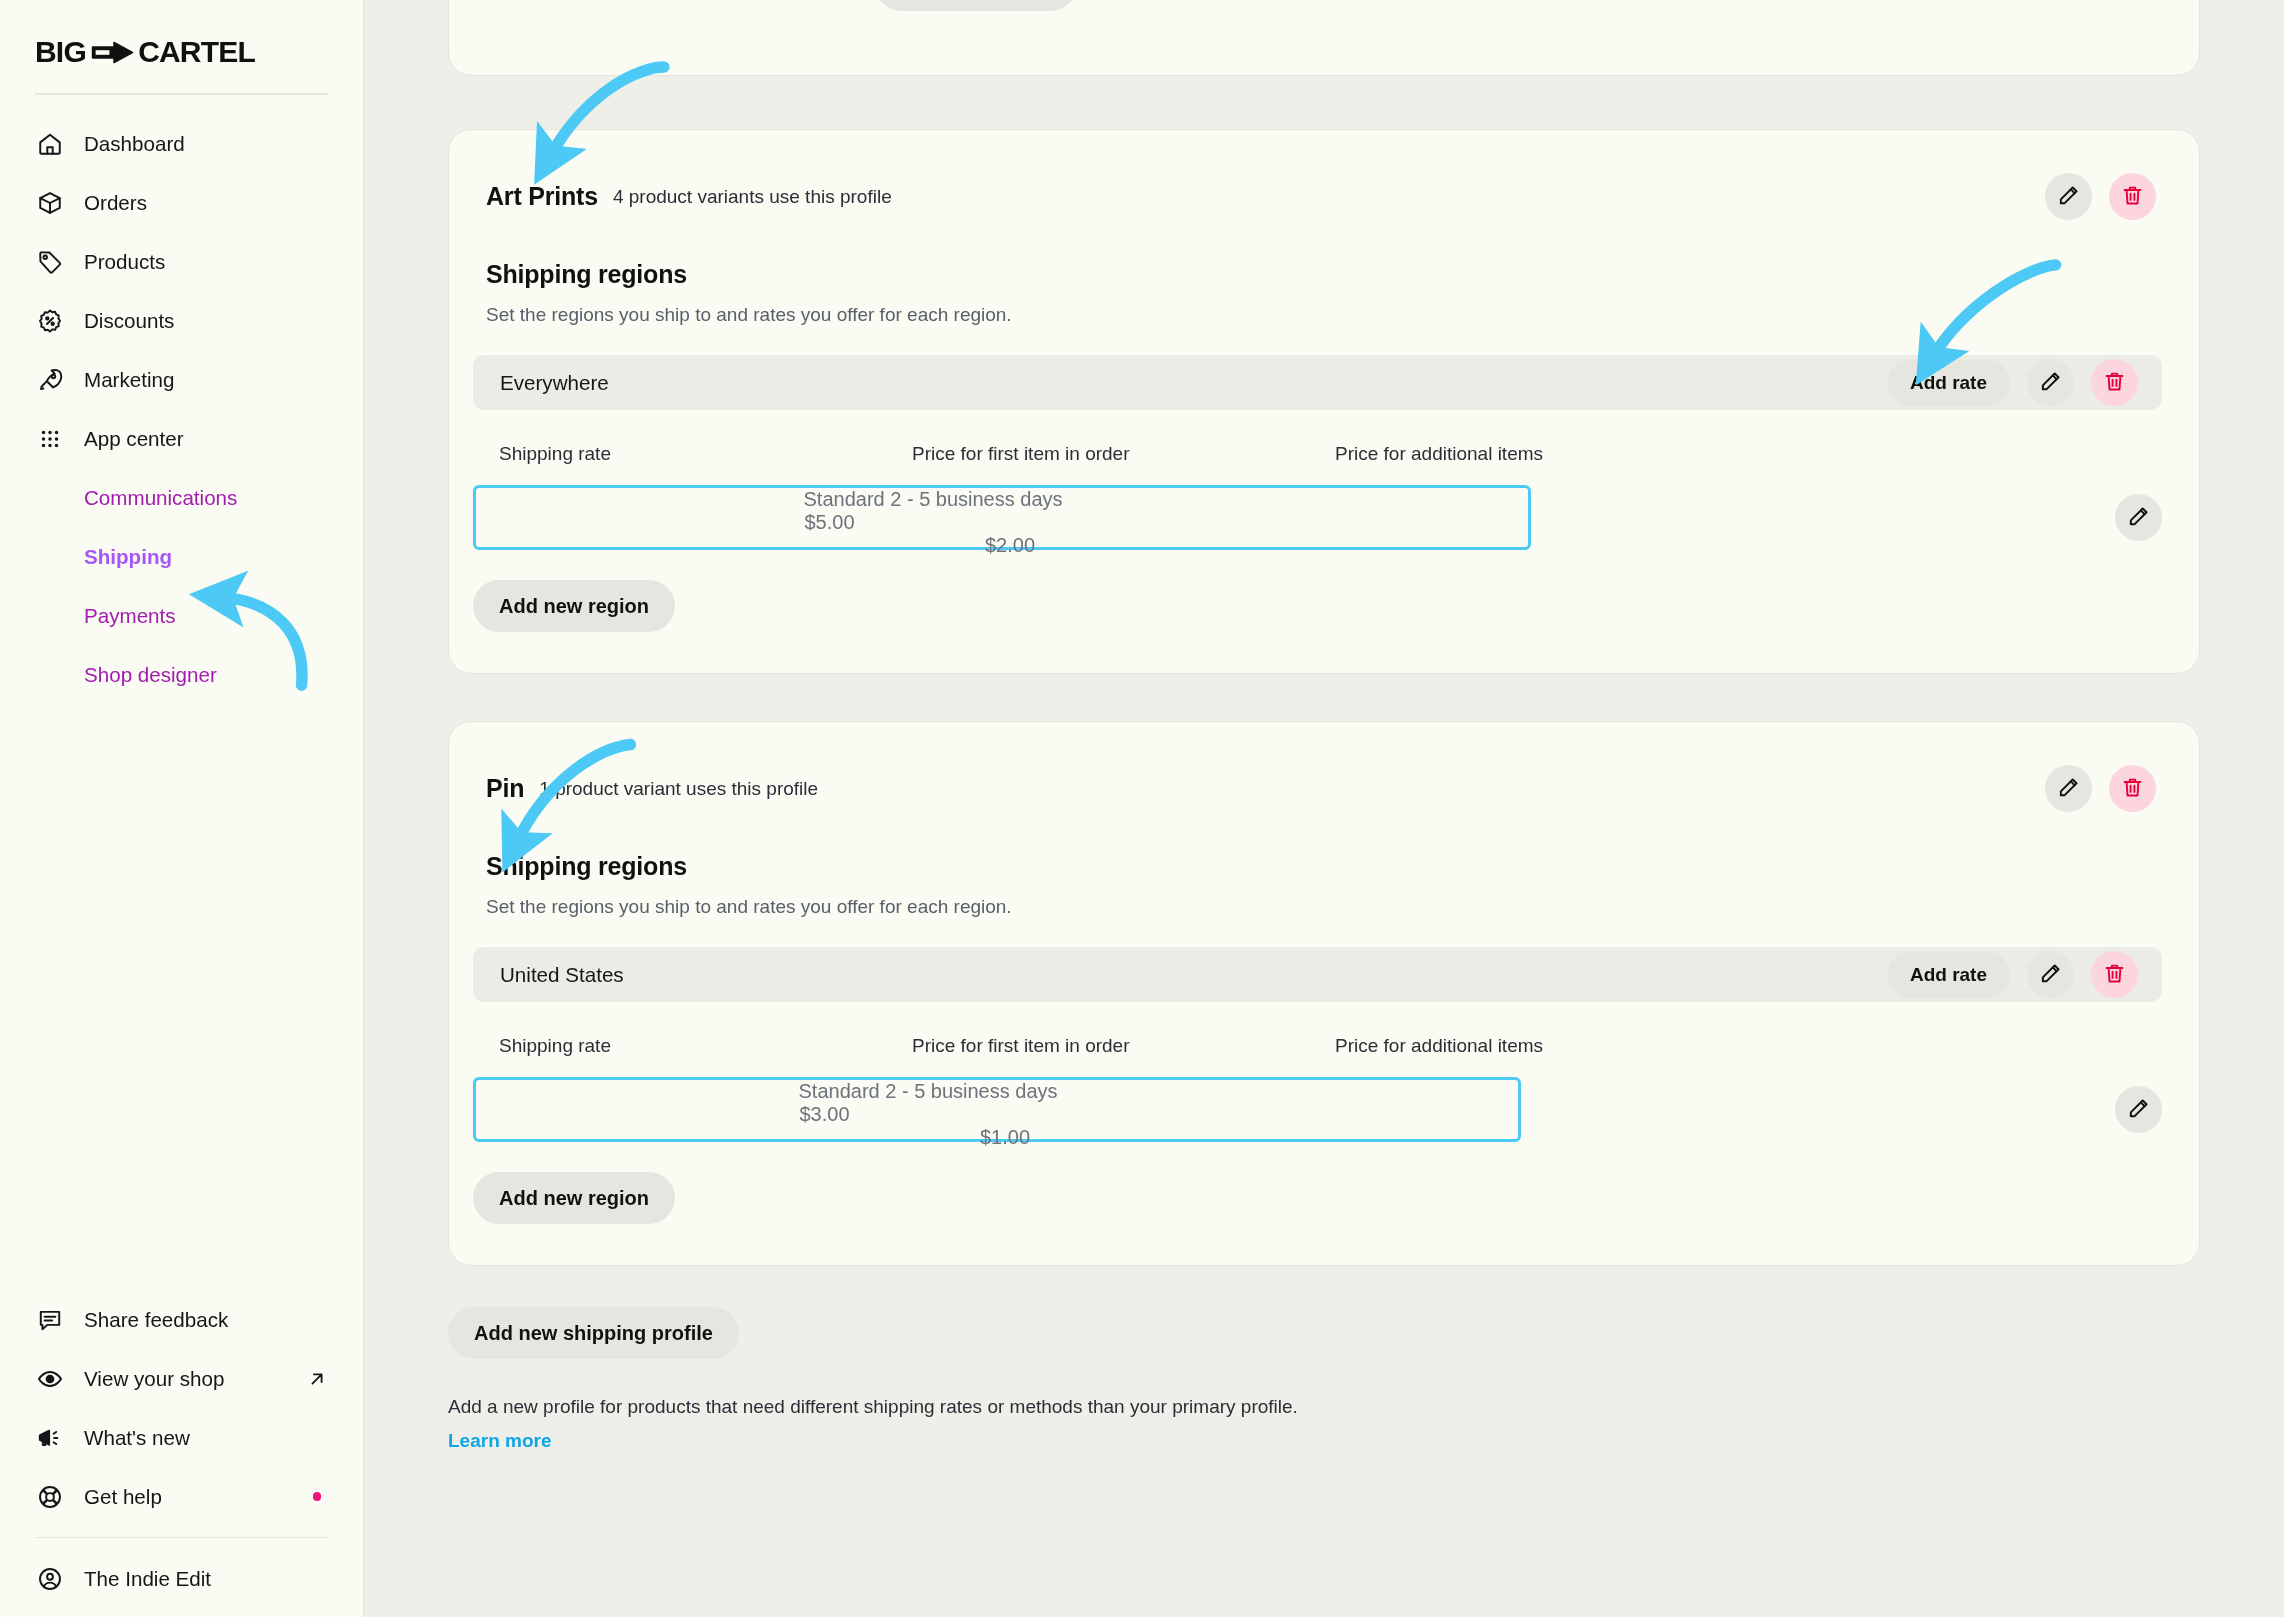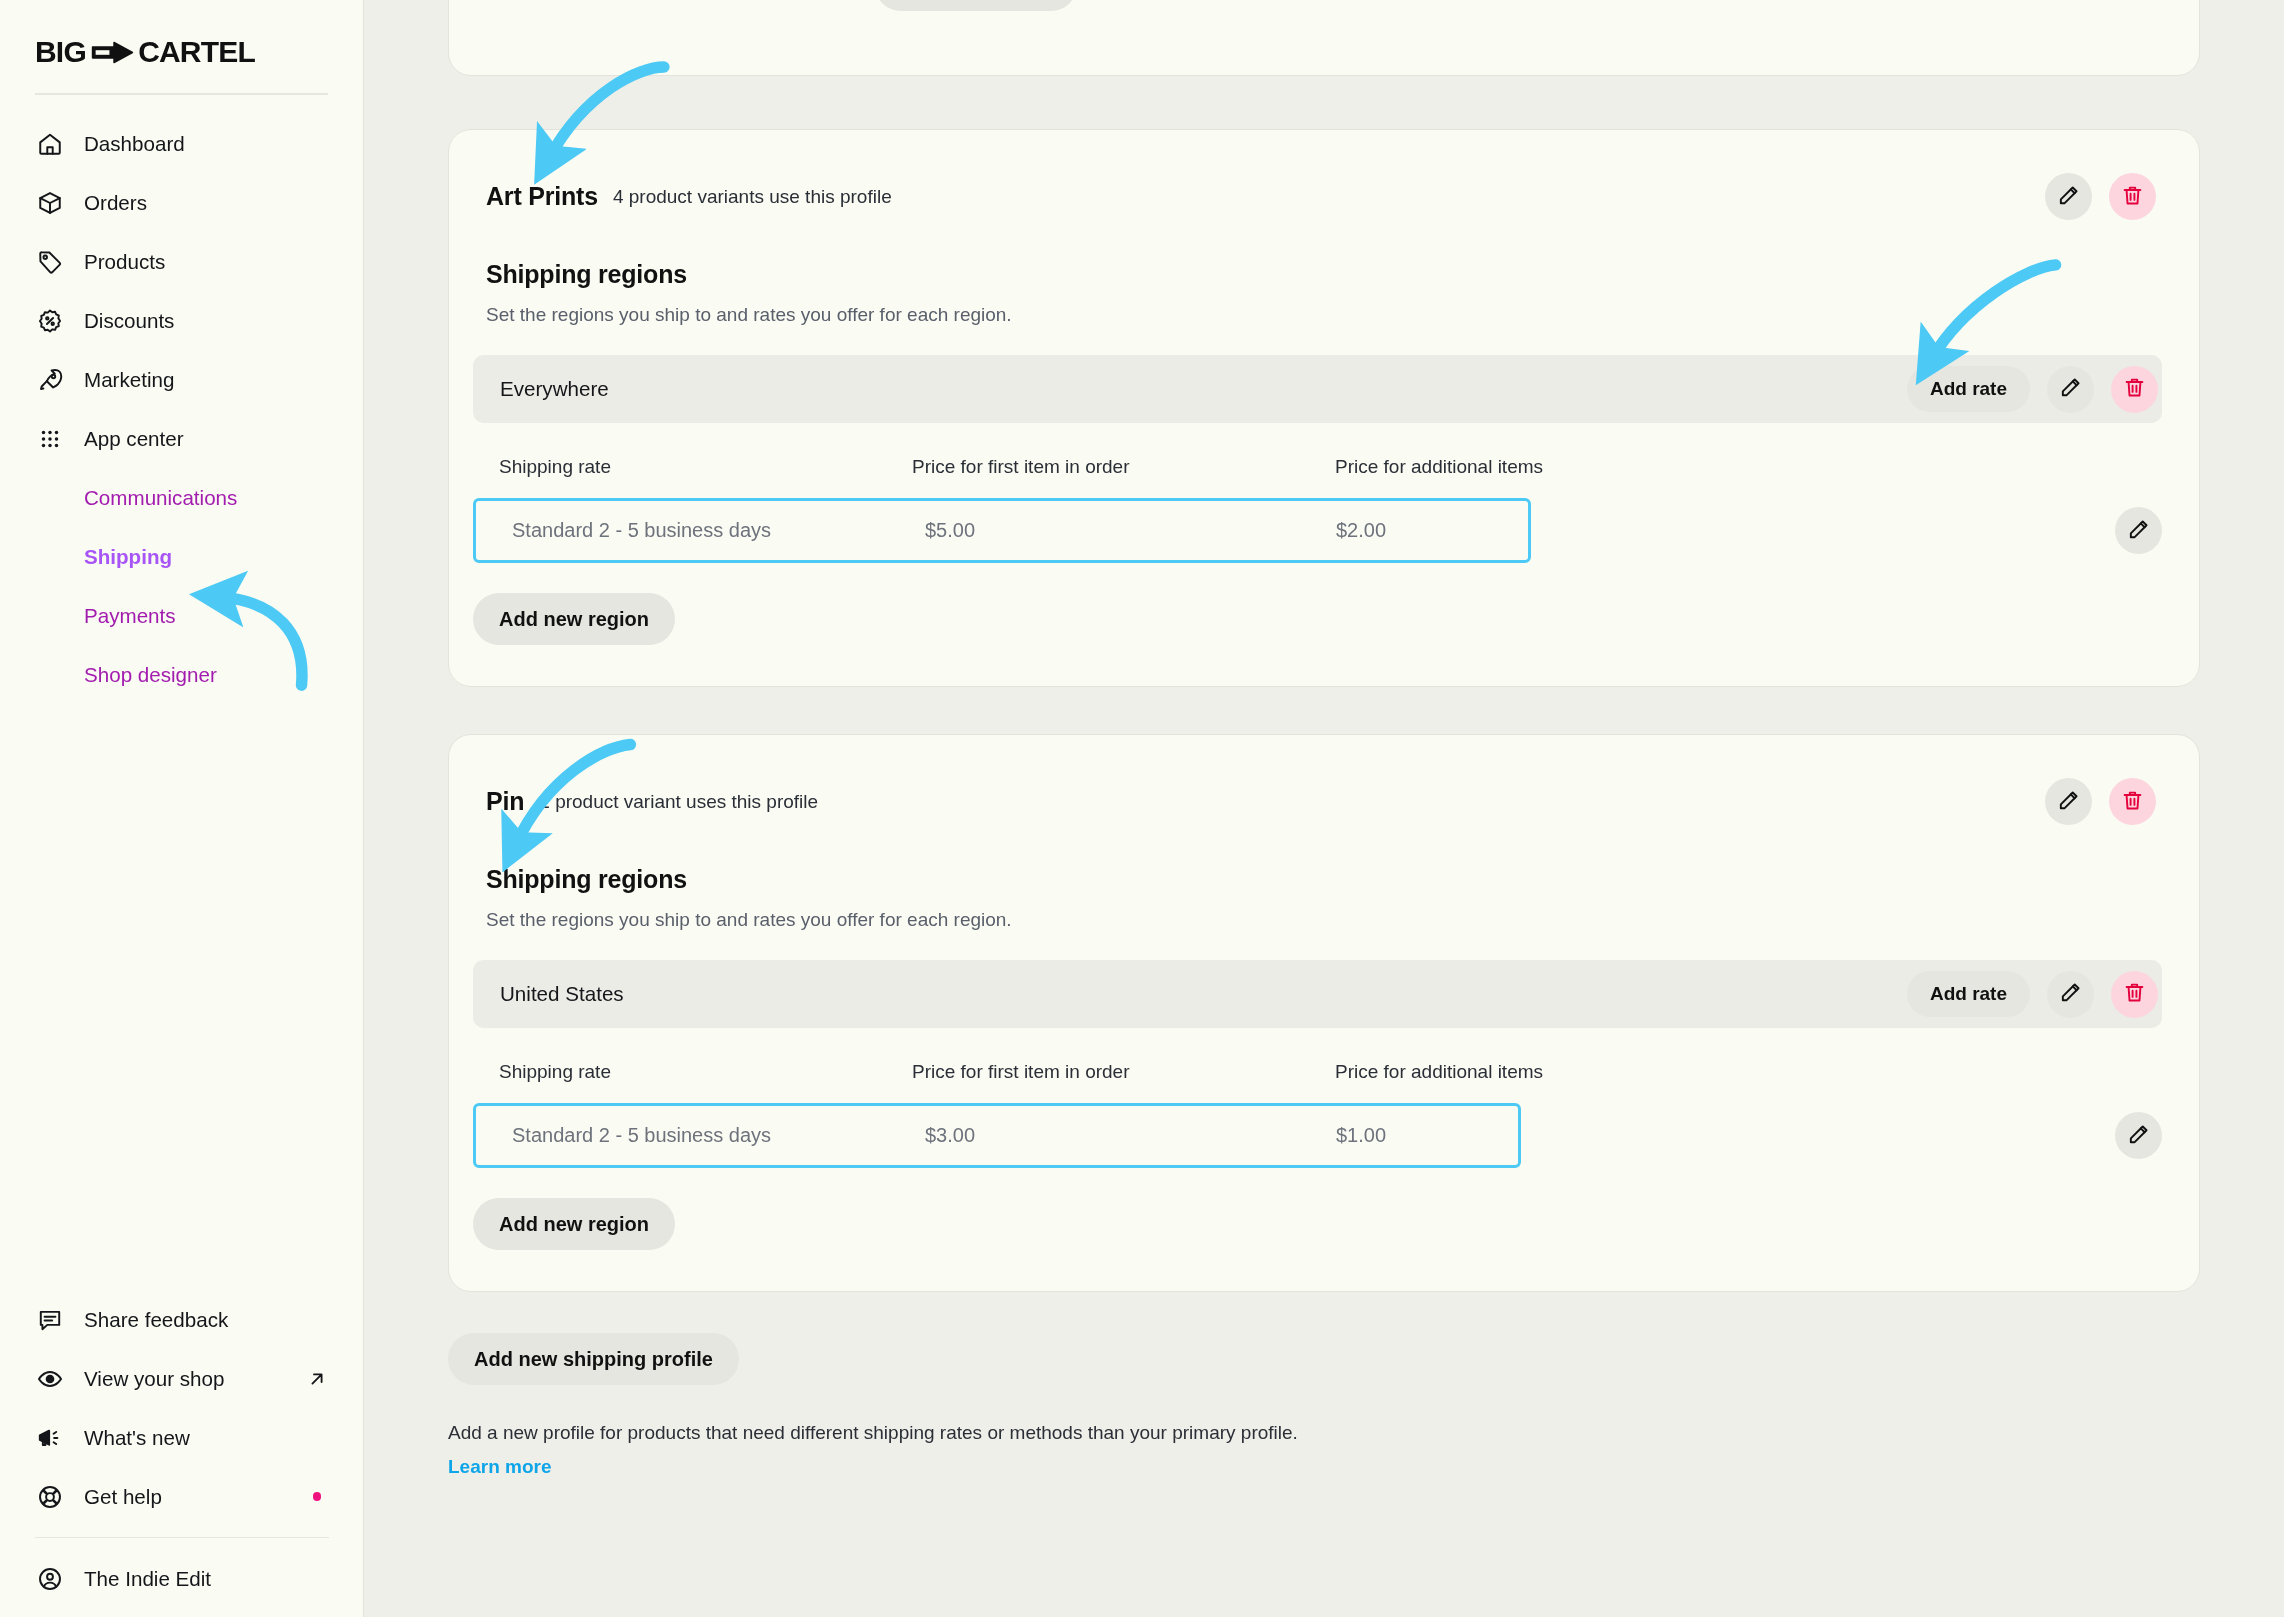--- a/index.html
+++ b/index.html
@@ -114,23 +114,23 @@
     padding: 40px 0 0 37px; letter-spacing: -0.2px;
   }
   .section-desc {
     font-size: 19px; color: #595F6B; padding: 15px 0 0 37px;
   }
 
   .region-row {
     margin: 29px 37px 0 24px;
     background: #ECECE6;
     border-radius: 10.7px;
-    height: 68px;
+    height: 55px;
     display: flex; align-items: center;
-    padding: 0 4px 0 27px;
+    padding: 0 24px 0 27px;
   }
   .region-name { font-size: 20.6px; color: #15161A; font-weight: 400; }
   .region-actions { margin-left: auto; display: flex; align-items: center; gap: 17px; }
 
   .btn-pill {
     background: #E6E6E0; border: none; border-radius: 761px;
     font-size: 20px; font-weight: 700; color: #111;
     padding: 14.5px 26px; cursor: pointer;
     font-family: "Liberation Sans", sans-serif;
     white-space: nowrap;
@@ -145,23 +145,23 @@
   .rate-head .c1 { width: 413px; }
   .rate-head .c2 { width: 411px; }
   .rate-head .c3 { flex: 1; margin-left: 12px; }
 
   .rate-row-wrap { display: flex; align-items: center; margin-top: 20px; }
   .rate-row {
     border: 3px solid #4CC9F5;
     border-radius: 6px;
     height: 65px;
     display: flex; align-items: center;
-    padding-left: 36px;
+    padding-left: 16px;
     background: #FAFBF2;
-    font-size: 20px; color: #6D727C;
+    font-size: 20px; color: #6D727C; flex-direction: column;
   }
   .rate-row .c1 { width: 413px; }
   .rate-row .c2 { width: 411px; }
   .rate-row .c3 { flex: 1; }
   .rate-row-edit { margin-left: auto; }
 
   .add-region-wrap { padding: 30px 0 0 24px; }
 
   .bottom-actions { padding: 41px 0 0 0; }
   .bottom-note {

